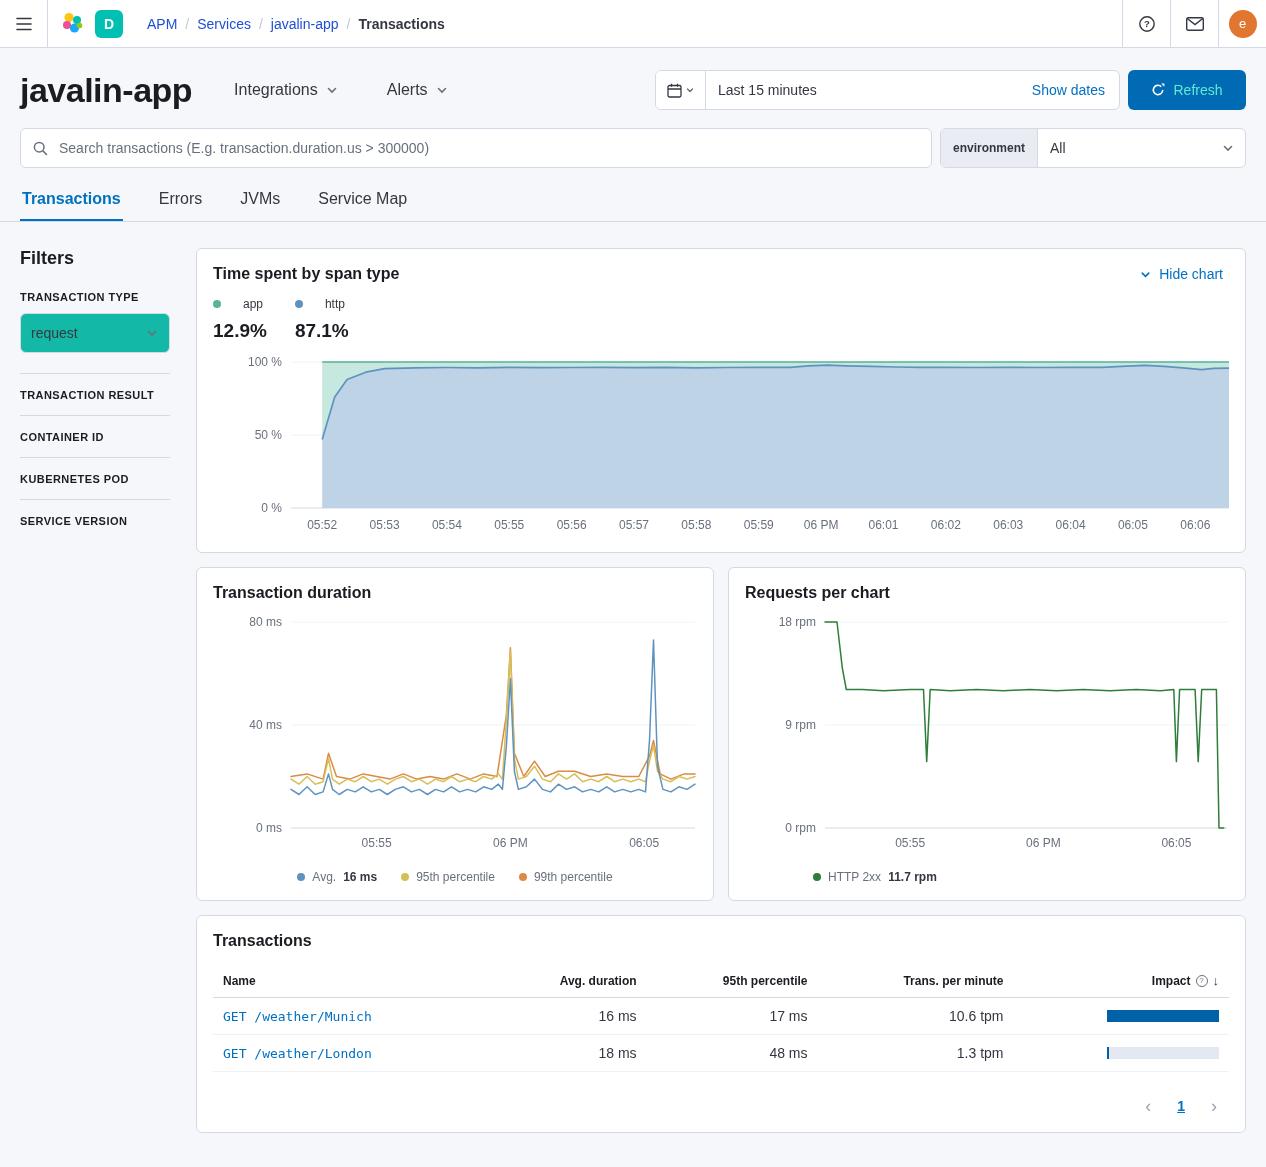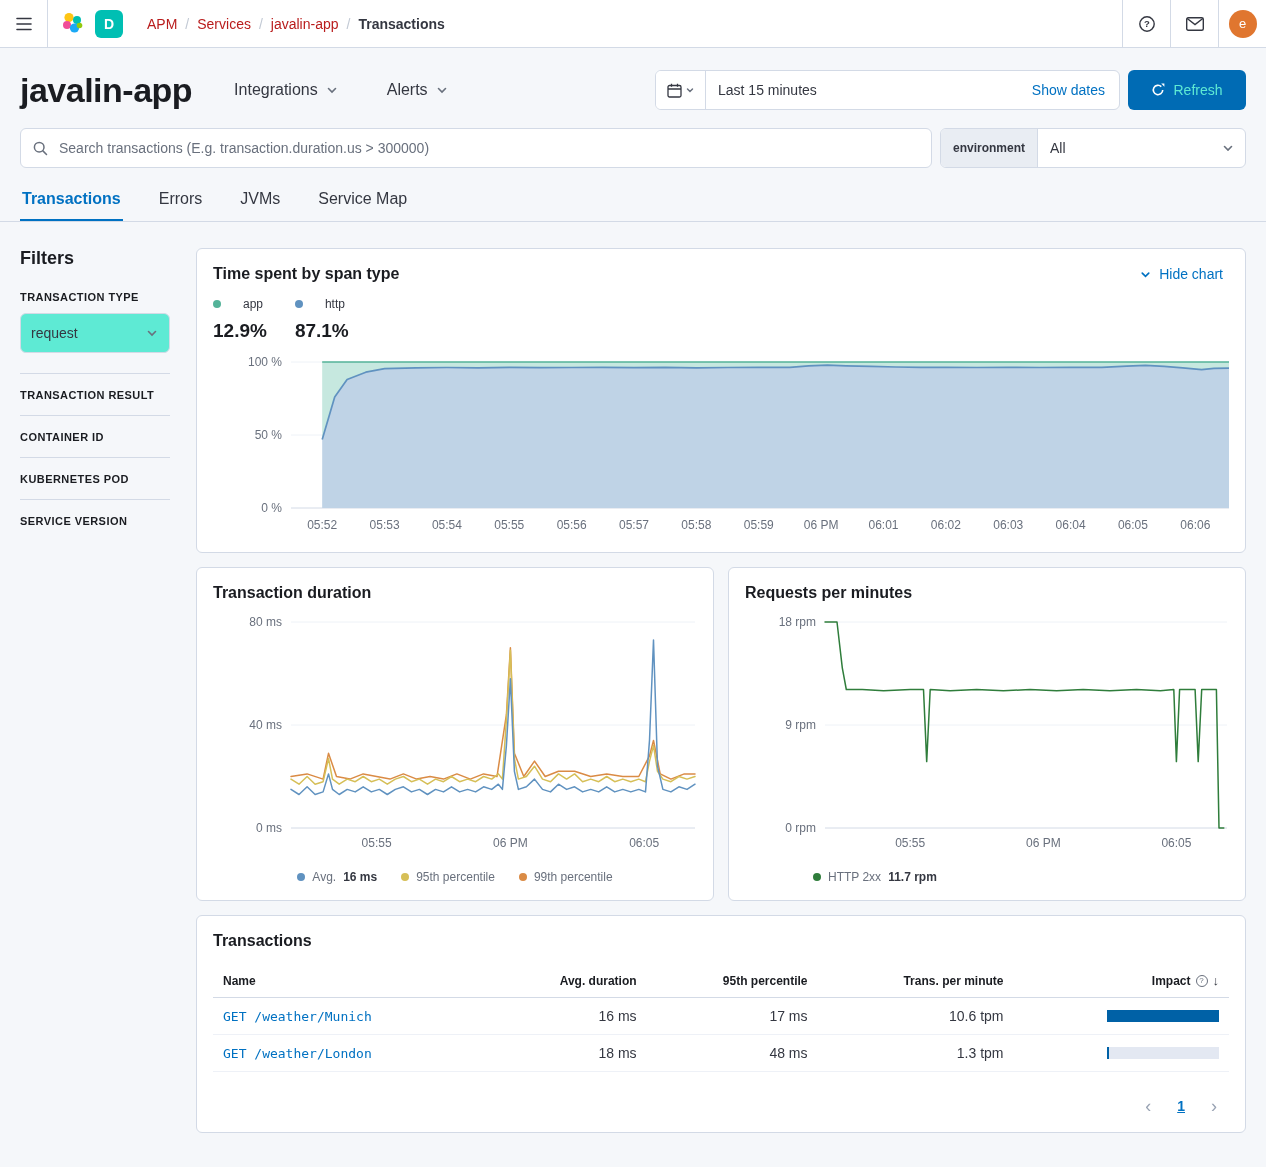--- a/index.html
+++ b/index.html
@@ -12,21 +12,21 @@
   button { font-family:inherit; }
 
   
   .topbar { height:48px; background:#fff; border-bottom:1px solid #d3dae6; display:flex; align-items:center; }
   .tb-btn { height:48px; width:48px; display:flex; align-items:center; justify-content:center; background:none; border:none; cursor:pointer; }
   .tb-sec-l { border-right:1px solid #d3dae6; }
   .tb-sec-r { border-left:1px solid #d3dae6; }
   .logo-wrap { display:flex; align-items:center; padding:0 12px; gap:10px; }
   .space-badge { width:28px; height:28px; border-radius:6px; background:#00bfb3; color:#fff; font-weight:700; font-size:14px; display:flex; align-items:center; justify-content:center; cursor:pointer; }
   .breadcrumbs { display:flex; align-items:center; gap:8px; padding-left:12px; font-size:14px; }
-  .crumb { color:#b91c1c; cursor:pointer; }
+  .crumb { color:#1d4ed8; cursor:pointer; }
   .crumb.last { color:#343741; font-weight:600; cursor:default; }
   .crumb-sep { color:#c2c9d4; }
   .tb-spacer { flex:1; }
   .avatar { width:28px; height:28px; border-radius:50%; background:#e0762f; color:#fff; font-size:13px; display:flex; align-items:center; justify-content:center; border:none; cursor:pointer; }
 
   
   .page-header { padding:22px 20px 0; }
   .hrow1 { display:flex; align-items:center; }
   h1.title { margin:0; font-size:34px; line-height:40px; font-weight:600; color:#1a1c21; letter-spacing:-0.5px; }
   .hmenu { display:flex; align-items:center; gap:7px; margin-left:36px; background:none; border:none; font-size:16px; color:#343741; cursor:pointer; }
@@ -48,21 +48,21 @@
 
   .tabs { margin:14px -20px 0; padding:0 20px; display:flex; gap:34px; border-bottom:1px solid #d3dae6; }
   .tab { padding:8px 2px 13px; font-size:16px; color:#343741; cursor:pointer; }
   .tab.active { color:#0071c2; font-weight:600; box-shadow:inset 0 -2px 0 #0071c2; }
 
   
   .main { display:flex; gap:26px; padding:26px 20px 20px; }
   .filters { width:150px; flex:none; }
   .filters h2 { margin:0 0 22px; font-size:18px; font-weight:700; color:#1a1c21; }
   .flabel { font-size:11px; font-weight:700; letter-spacing:.04em; color:#1a1c21; margin-bottom:10px; }
-  .fselect { height:40px; background:#5eead4; border:1px solid #d3dae6; border-radius:6px; display:flex; align-items:center; justify-content:space-between; padding:0 10px; margin-bottom:20px; cursor:pointer; }
+  .fselect { height:40px; background:#14b8a6; border:1px solid #d3dae6; border-radius:6px; display:flex; align-items:center; justify-content:space-between; padding:0 10px; margin-bottom:20px; cursor:pointer; }
   .fselect .chev { color:#69707d; }
   .fsection { border-top:1px solid #d3dae6; padding:15px 0 14px; font-size:11px; font-weight:700; letter-spacing:.04em; color:#1a1c21; cursor:pointer; }
 
   .content { flex:1; display:flex; flex-direction:column; gap:14px; min-width:0; }
   .panel { background:#fff; border:1px solid #d3dae6; border-radius:6px; padding:16px; }
   .panel h3 { margin:0; font-size:16px; font-weight:600; color:#1a1c21; }
   .panel-head { display:flex; align-items:center; justify-content:space-between; }
   .hide-chart { display:flex; align-items:center; gap:7px; background:none; border:none; color:#0071c2; font-size:14px; cursor:pointer; }
 
   .span-legend { display:flex; gap:28px; margin-top:14px; }
@@ -311,21 +311,21 @@
               <span class="dot" style="background: rgb(214, 191, 87);"></span>
               <span>95th percentile</span>
             </span>
             <span class="cl-item">
               <span class="dot" style="background: rgb(218, 139, 69);"></span>
               <span>99th percentile</span>
             </span>
           </div>
       </div>
       <div class="panel">
-        <h3>Requests per minutes</h3>
+        <h3>Requests per chart</h3>
         <div class="chart" style="height: 240px;"><svg width="484" height="240">
               <line x1="80" x2="482" y1="214" y2="214" stroke="#d3dae6"></line>
               <text x="71" y="218" text-anchor="end" fill="#69707d" font-size="12">0 rpm</text>
               <line x1="80" x2="482" y1="111" y2="111" stroke="#eef2f7"></line>
               <text x="71" y="115" text-anchor="end" fill="#69707d" font-size="12">9 rpm</text>
               <line x1="80" x2="482" y1="8" y2="8" stroke="#eef2f7"></line>
               <text x="71" y="12" text-anchor="end" fill="#69707d" font-size="12">18 rpm</text>
               <polyline points="80.0,8.0 92.0,8.0 97.3,53.8 101.3,75.5 117.3,75.5 138.6,76.7 165.2,75.5 178.5,75.5 181.7,147.6 185.2,75.5 205.1,76.7 231.7,75.5 258.4,76.7 285.0,75.5 311.6,76.7 338.2,75.5 364.9,76.7 391.5,75.5 415.4,76.7 428.8,75.5 431.4,147.6 434.6,75.5 450.1,75.5 453.2,147.6 456.7,75.5 471.4,75.5 474.0,214.0 478.8,214.0" fill="none" stroke="#2f7d3b" stroke-width="1.5" stroke-linejoin="round" stroke-linecap="round"></polyline>
               <text x="165.19205298013247" y="233" text-anchor="middle" fill="#69707d" font-size="12">05:55</text>
               <text x="298.3046357615894" y="233" text-anchor="middle" fill="#69707d" font-size="12">06 PM</text>

